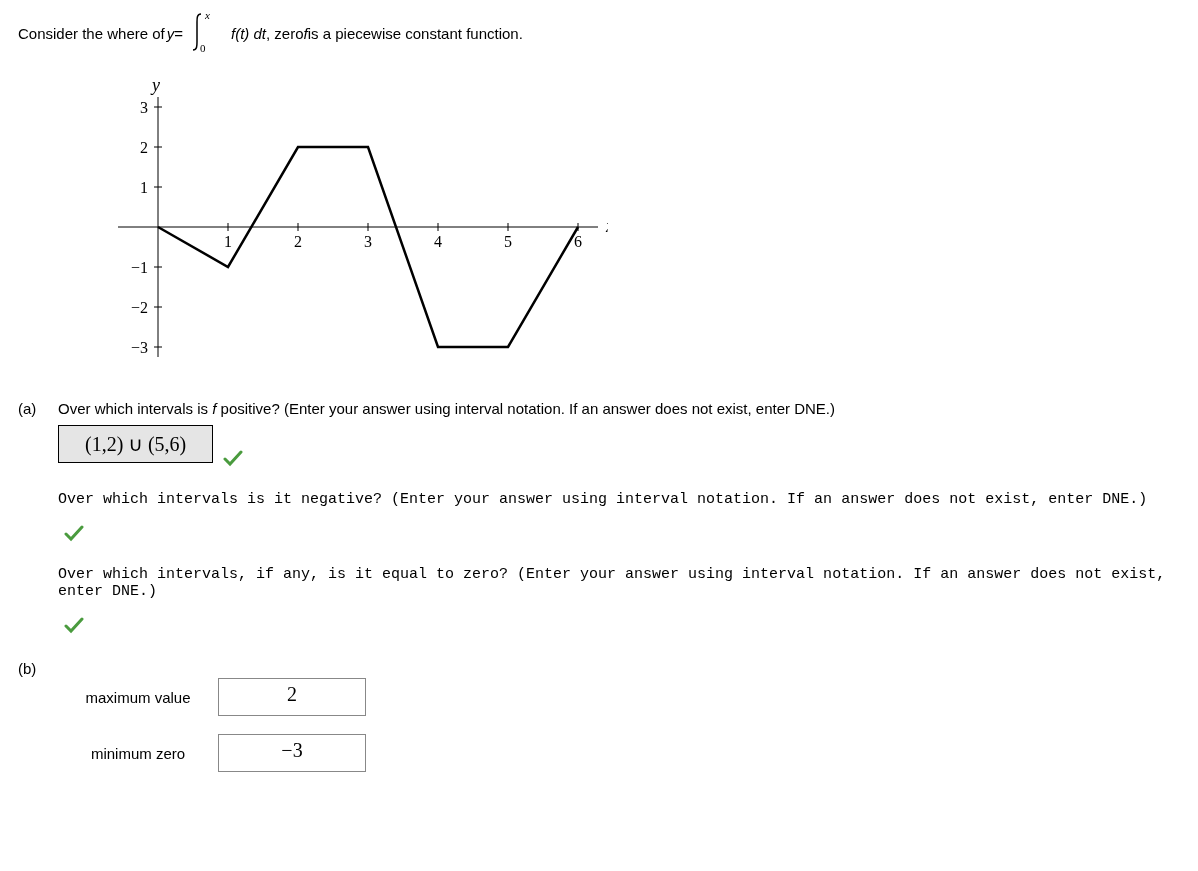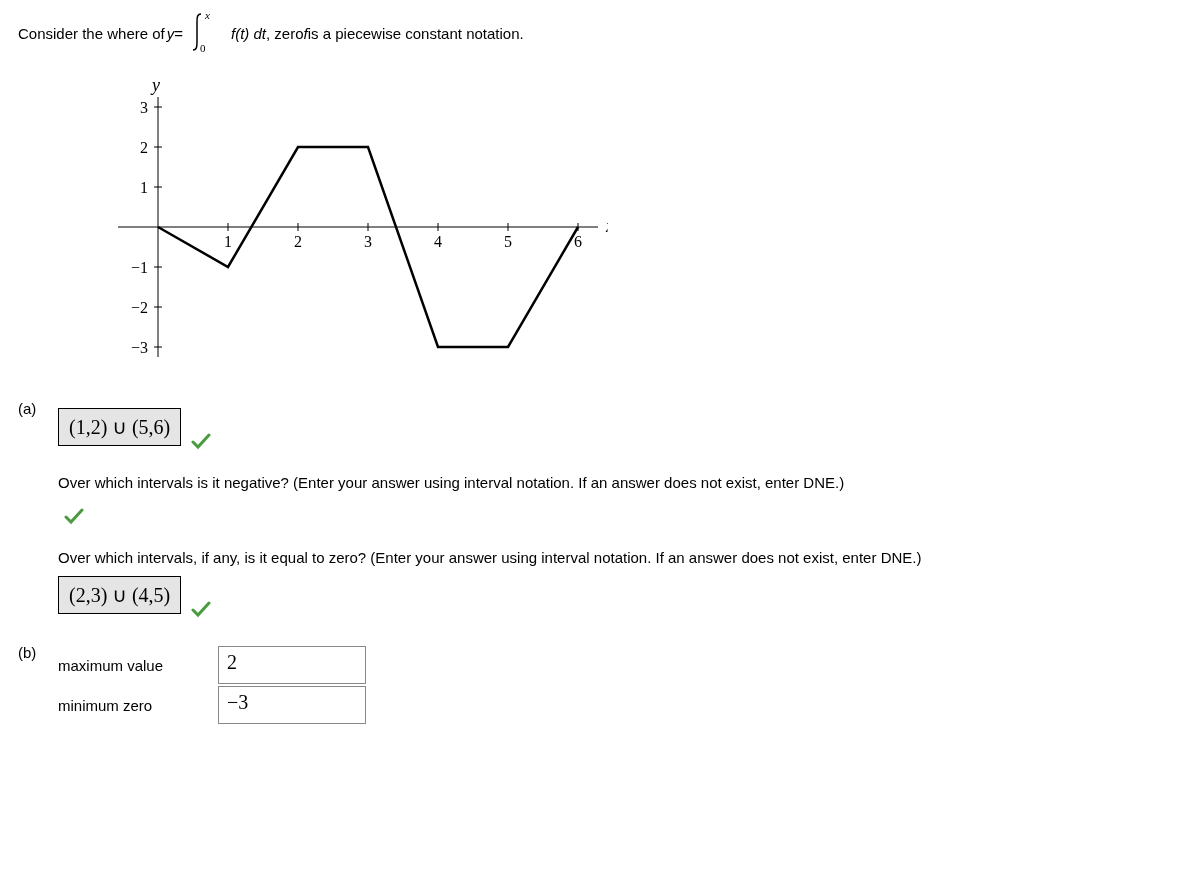--- a/index.html
+++ b/index.html
@@ -30,26 +30,27 @@
   .part-label {
     width: 40px;
     flex-shrink: 0;
   }
   .part-body {
     flex: 1;
   }
   .q-text {
     margin-top: 0;
     margin-bottom: 10px;
+    font-family: Liberation Mono, monospace;
   }
   .answer-box {
     display: inline-block;
     border: 1px solid #000;
     background: #e5e5e5;
-    padding: 6px 10px;
+    padding: 6px 26px;
     font-family: "Times New Roman", serif;
     font-size: 20px;
     vertical-align: middle;
   }
   .checkmark {
     display: inline-block;
     margin-left: 6px;
     vertical-align: bottom;
     position: relative;
     top: 6px;
@@ -62,21 +63,22 @@
     width: 130px;
     height: 28px;
     padding: 4px 8px;
     font-family: "Times New Roman", serif;
     font-size: 20px;
     vertical-align: middle;
   }
   .value-row {
     display: flex;
     align-items: center;
-    margin-top: 2px;
+    margin-top: 18px;
+    text-align: center;
   }
   .value-label {
     width: 160px;
   }
   .sub-block { margin-top: 28px; }
   .graph-wrap {
     margin-left: 70px;
     margin-top: 10px;
     margin-bottom: 10px;
   }
@@ -92,21 +94,21 @@
     <svg width="40" height="44" viewBox="0 0 40 44">
       <path d="M 14 4 C 10 4 10 8 10 12 L 10 32 C 10 36 10 40 6 40" stroke="#000" stroke-width="1.5" fill="none"></path>
       <text x="18" y="9" font-family="Times New Roman" font-style="italic" font-size="11">x</text>
       <text x="13" y="42" font-family="Times New Roman" font-size="11">0</text>
     </svg>
   </span>
   <span class="italic">f</span>
   <span class="italic">(t) dt</span>
   <span>, zero </span>
   <span class="italic">f</span>
-  <span> is a piecewise constant notation.</span>
+  <span> is a piecewise constant function.</span>
 </div>
 
 <div class="graph-wrap">
   <svg width="520" height="290" viewBox="0 0 520 290">
 
     <line x1="70" y1="20" x2="70" y2="280" stroke="#000" stroke-width="1"></line>
     <line x1="30" y1="150" x2="510" y2="150" stroke="#000" stroke-width="1"></line>
 
     <text x="68" y="14" font-family="Times New Roman" font-style="italic" font-size="18" text-anchor="middle">y</text>
 
@@ -143,41 +145,43 @@
     </g>
 
     <polyline points="70,150 140,190 210,70 280,70 350,270 420,270 490,150" fill="none" stroke="#000" stroke-width="2.5"></polyline>
   </svg>
 </div>
 
 <div class="part">
   <div class="part-row">
     <div class="part-label">(a)</div>
     <div class="part-body">
+      <div>
+        <span>Over which intervals is </span><span class="italic">f</span><span> positive? (Enter your answer using interval notation. If an answer does not exist, enter DNE.)</span>
+      </div>
       <div style="margin-top:8px;">
         <span class="answer-box">(1,2) ∪ (5,6)</span>
         <span class="checkmark">
           <svg width="20" height="20">
               <path d="M2 10 L7 15 L18 3" stroke="#4a9b3e" stroke-width="3" fill="none" stroke-linecap="round"></path>
             </svg>
         </span>
       </div>
 
       <div class="sub-block">
         <div class="q-text">Over which intervals is it negative? (Enter your answer using interval notation. If an answer does not exist, enter DNE.)</div>
         <span class="checkmark">
           <svg width="20" height="20">
               <path d="M2 10 L7 15 L18 3" stroke="#4a9b3e" stroke-width="3" fill="none" stroke-linecap="round"></path>
             </svg>
         </span>
       </div>
 
       <div class="sub-block">
         <div class="q-text">Over which intervals, if any, is it equal to zero? (Enter your answer using interval notation. If an answer does not exist, enter DNE.)</div>
-        <span class="answer-box">(2,3) ∪ (4,5)</span>
         <span class="checkmark">
           <svg width="20" height="20">
               <path d="M2 10 L7 15 L18 3" stroke="#4a9b3e" stroke-width="3" fill="none" stroke-linecap="round"></path>
             </svg>
         </span>
       </div>
     </div>
   </div>
 </div>
 

